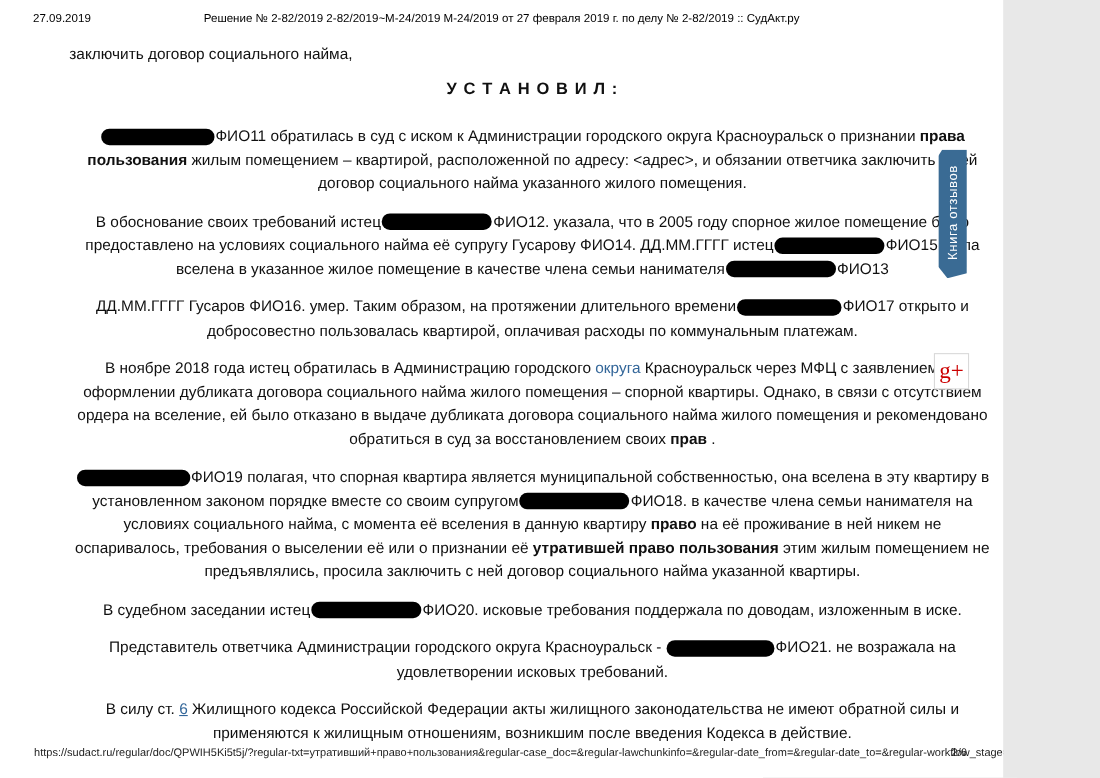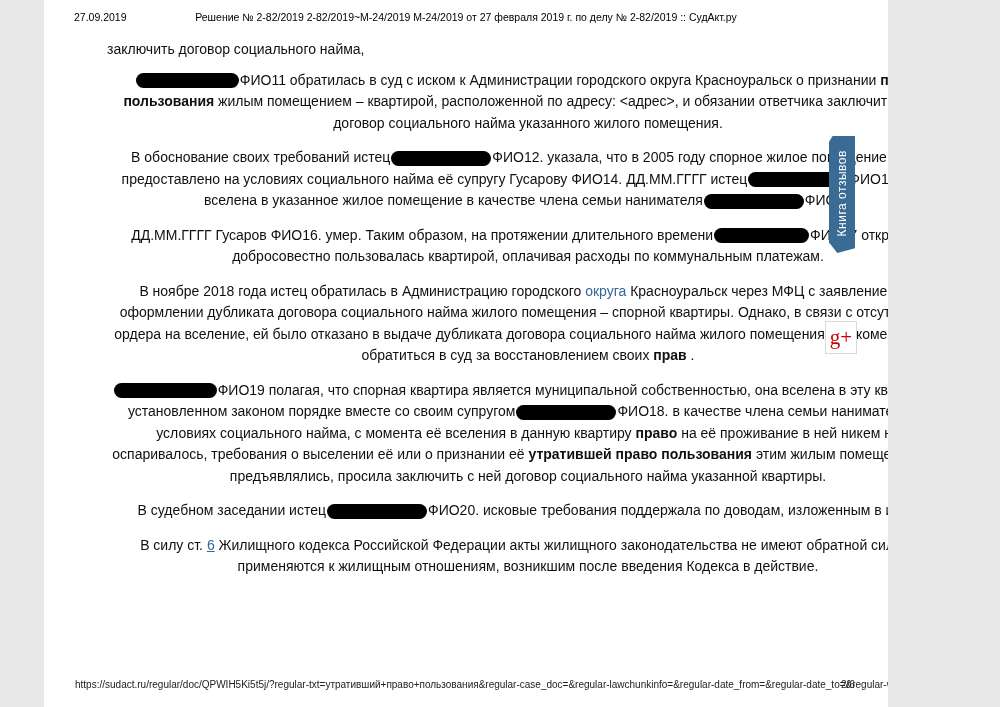--- a/index.html
+++ b/index.html
@@ -1,26 +1,25 @@
 <!DOCTYPE html>
 <html style="--link-color: #336699; --ribbon-color: #3a6b94; --gplus-color: #cc0000; --redaction-color: #000000;"><head>
 <meta charset="utf-8">
 <style>
   * { margin: 0; padding: 0; box-sizing: border-box; }
   html, body { background: #e8e8e8; }
   body { font-family: "Liberation Sans", sans-serif; }
 
   .page {
     position: relative;
-    width: 844px;
+    width: 912px;
     height: 707px;
     background: #ffffff;
     overflow: hidden;
     color: #111;
-    margin-left: 44px;
   }
 
   
   .print-header {
     position: absolute;
     top: 11px;
     left: 0;
     width: 100%;
     height: 14px;
     font-size: 10.5px;
@@ -122,27 +121,29 @@
 
 <div class="page">
 
   <div class="print-header">
     <span class="ph-date">27.09.2019</span>
     <span class="ph-title">Решение № 2-82/2019 2-82/2019~М-24/2019 М-24/2019 от 27 февраля 2019 г. по делу № 2-82/2019 :: СудАкт.ру</span>
   </div>
 
   <div class="content">
     <p class="intro">заключить договор социального найма,</p>
+    <div class="ustanovil">У С Т А Н О В И Л :</div>
     <div id="paragraphs">
         <p class="para"><span class="redaction" style="width: 103px;"></span><span>ФИО11 обратилась в суд с иском к Администрации городского округа Красноуральск о признании </span><span class="seg-bold">права пользования</span><span> жилым помещением – квартирой, расположенной по адресу: &lt;адрес&gt;, и обязании ответчика заключить с ней договор социального найма указанного жилого помещения.</span></p>
         <p class="para"><span>В обоснование своих требований истец</span><span class="redaction" style="width: 100px;"></span><span>ФИО12. указала, что в 2005 году спорное жилое помещение было предоставлено на условиях социального найма её супругу Гусарову ФИО14. ДД.ММ.ГГГГ истец</span><span class="redaction" style="width: 100px;"></span><span>ФИО15 была вселена в указанное жилое помещение в качестве члена семьи нанимателя</span><span class="redaction" style="width: 100px;"></span><span>ФИО13</span></p>
         <p class="para"><span>ДД.ММ.ГГГГ Гусаров ФИО16. умер. Таким образом, на протяжении длительного времени</span><span class="redaction" style="width: 95px;"></span><span>ФИО17 открыто и добросовестно пользовалась квартирой, оплачивая расходы по коммунальным платежам.</span></p>
         <p class="para"><span>В ноябре 2018 года истец обратилась в Администрацию городского </span><span class="seg-link">округа</span><span> Красноуральск через МФЦ с заявлением об оформлении дубликата договора социального найма жилого помещения – спорной квартиры. Однако, в связи с отсутствием ордера на вселение, ей было отказано в выдаче дубликата договора социального найма жилого помещения и рекомендовано обратиться в суд за восстановлением своих </span><span class="seg-bold">прав</span><span> .</span></p>
         <p class="para"><span class="redaction" style="width: 103px;"></span><span>ФИО19 полагая, что спорная квартира является муниципальной собственностью, она вселена в эту квартиру в установленном законом порядке вместе со своим супругом</span><span class="redaction" style="width: 100px;"></span><span>ФИО18. в качестве члена семьи нанимателя на условиях социального найма, с момента её вселения в данную квартиру </span><span class="seg-bold">право</span><span> на её проживание в ней никем не оспаривалось, требования о выселении её или о признании её </span><span class="seg-bold">утратившей право пользования</span><span> этим жилым помещением не предъявлялись, просила заключить с ней договор социального найма указанной квартиры.</span></p>
         <p class="para"><span>В судебном заседании истец</span><span class="redaction" style="width: 100px;"></span><span>ФИО20. исковые требования поддержала по доводам, изложенным в иске.</span></p>
+        <p class="para"><span>Представитель ответчика Администрации городского округа Красноуральск - </span><span class="redaction" style="width: 98px;"></span><span>ФИО21. не возражала на удовлетворении исковых требований.</span></p>
         <p class="para"><span>В силу ст. </span><span class="seg-link seg-underline">6</span><span> Жилищного кодекса Российской Федерации акты жилищного законодательства не имеют обратной силы и применяются к жилищным отношениям, возникшим после введения Кодекса в действие.</span></p>
       </div>
   </div>
 
   <div class="ribbon">
     <span class="ribbon-text">Книга отзывов</span>
   </div>
 
   <div class="gplus">
     <span>g+</span>

